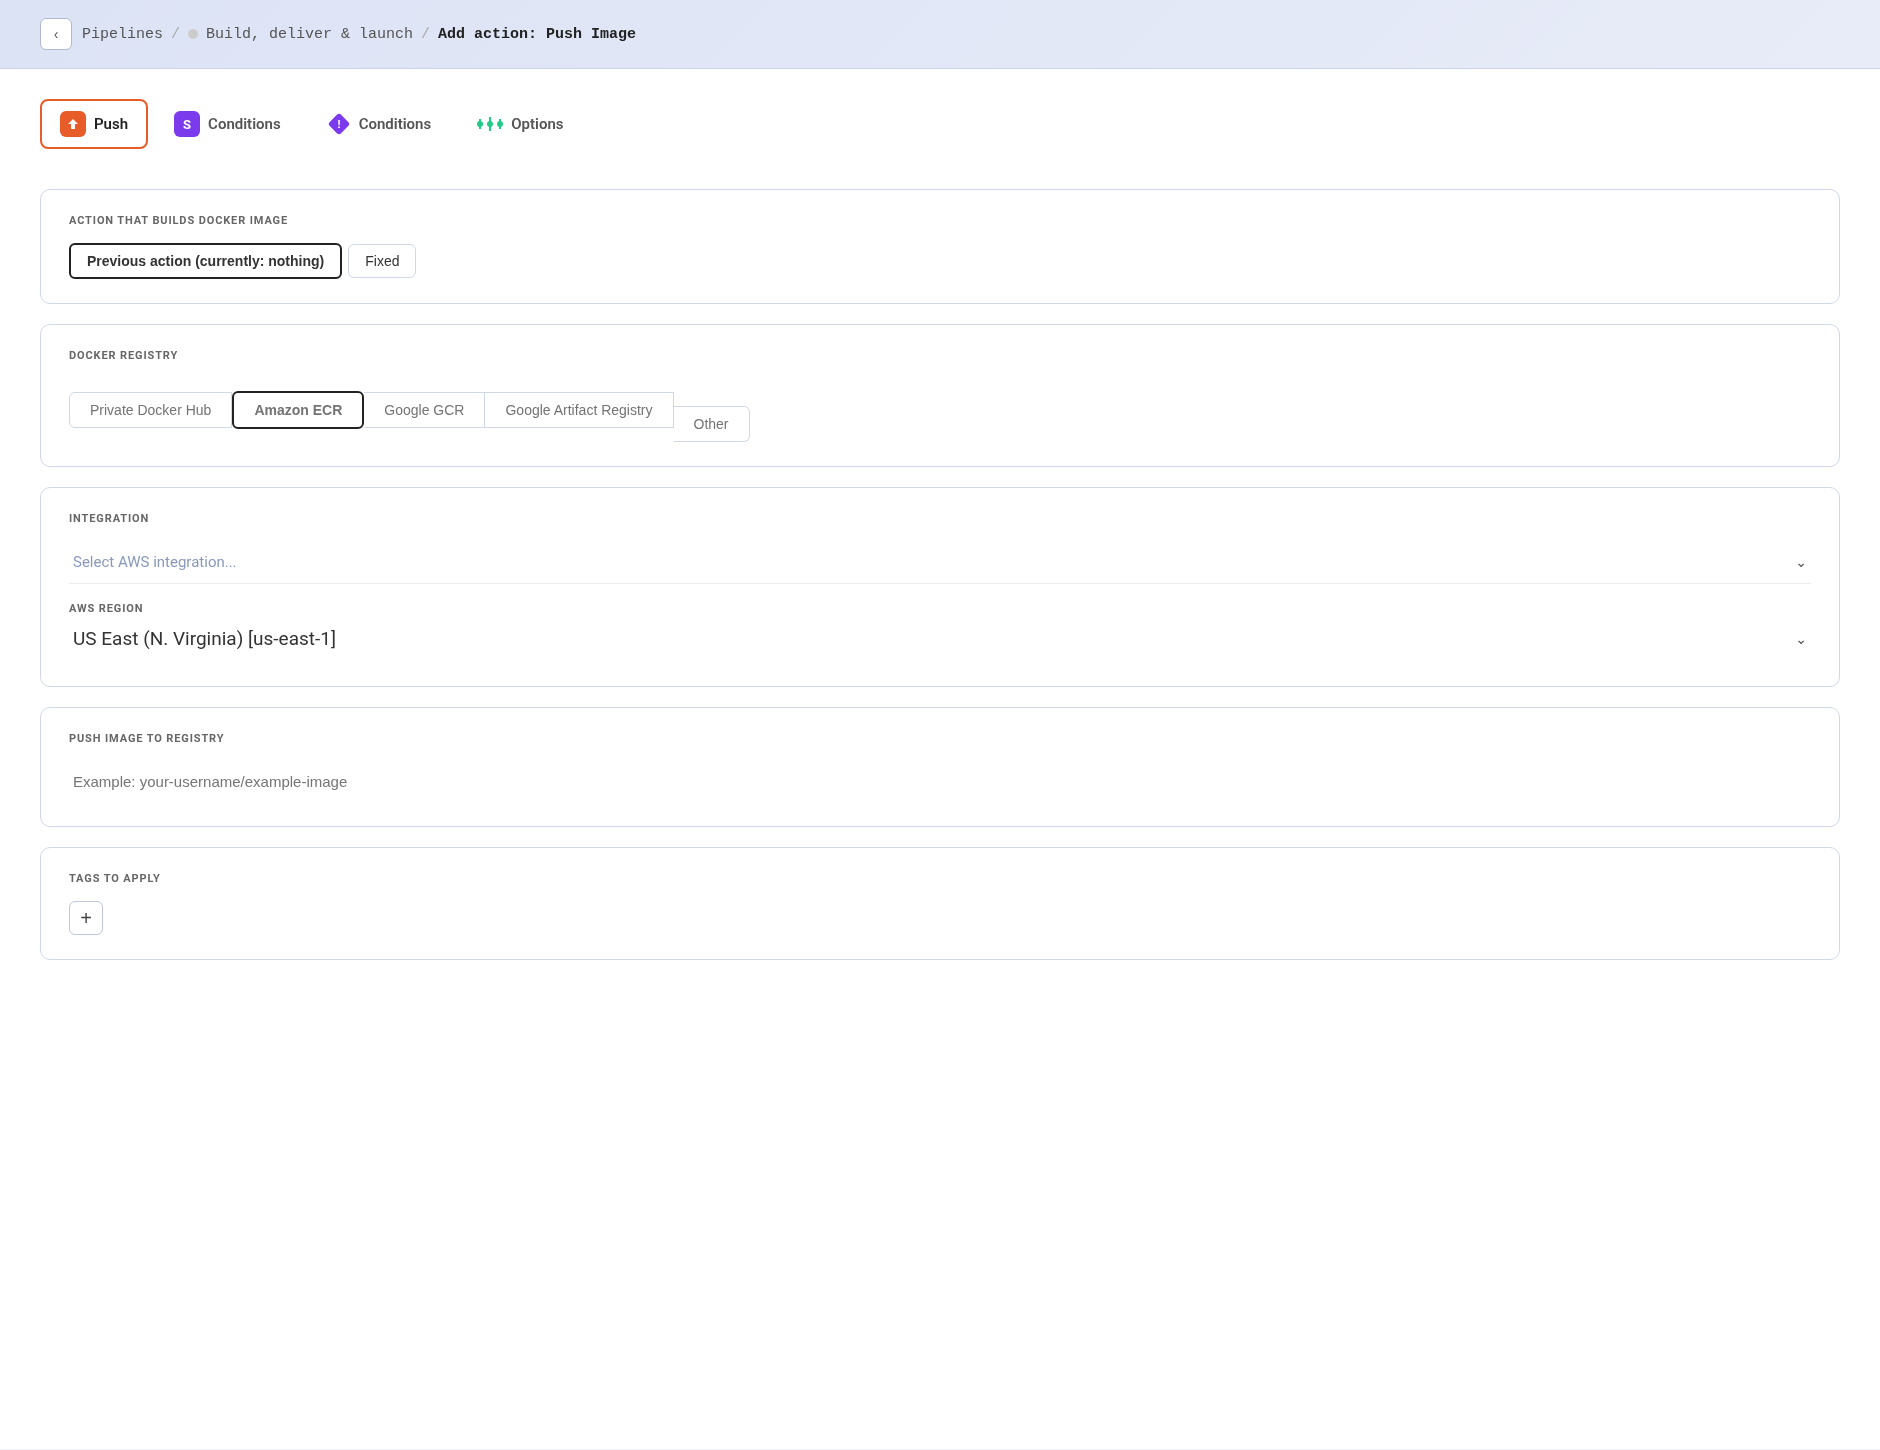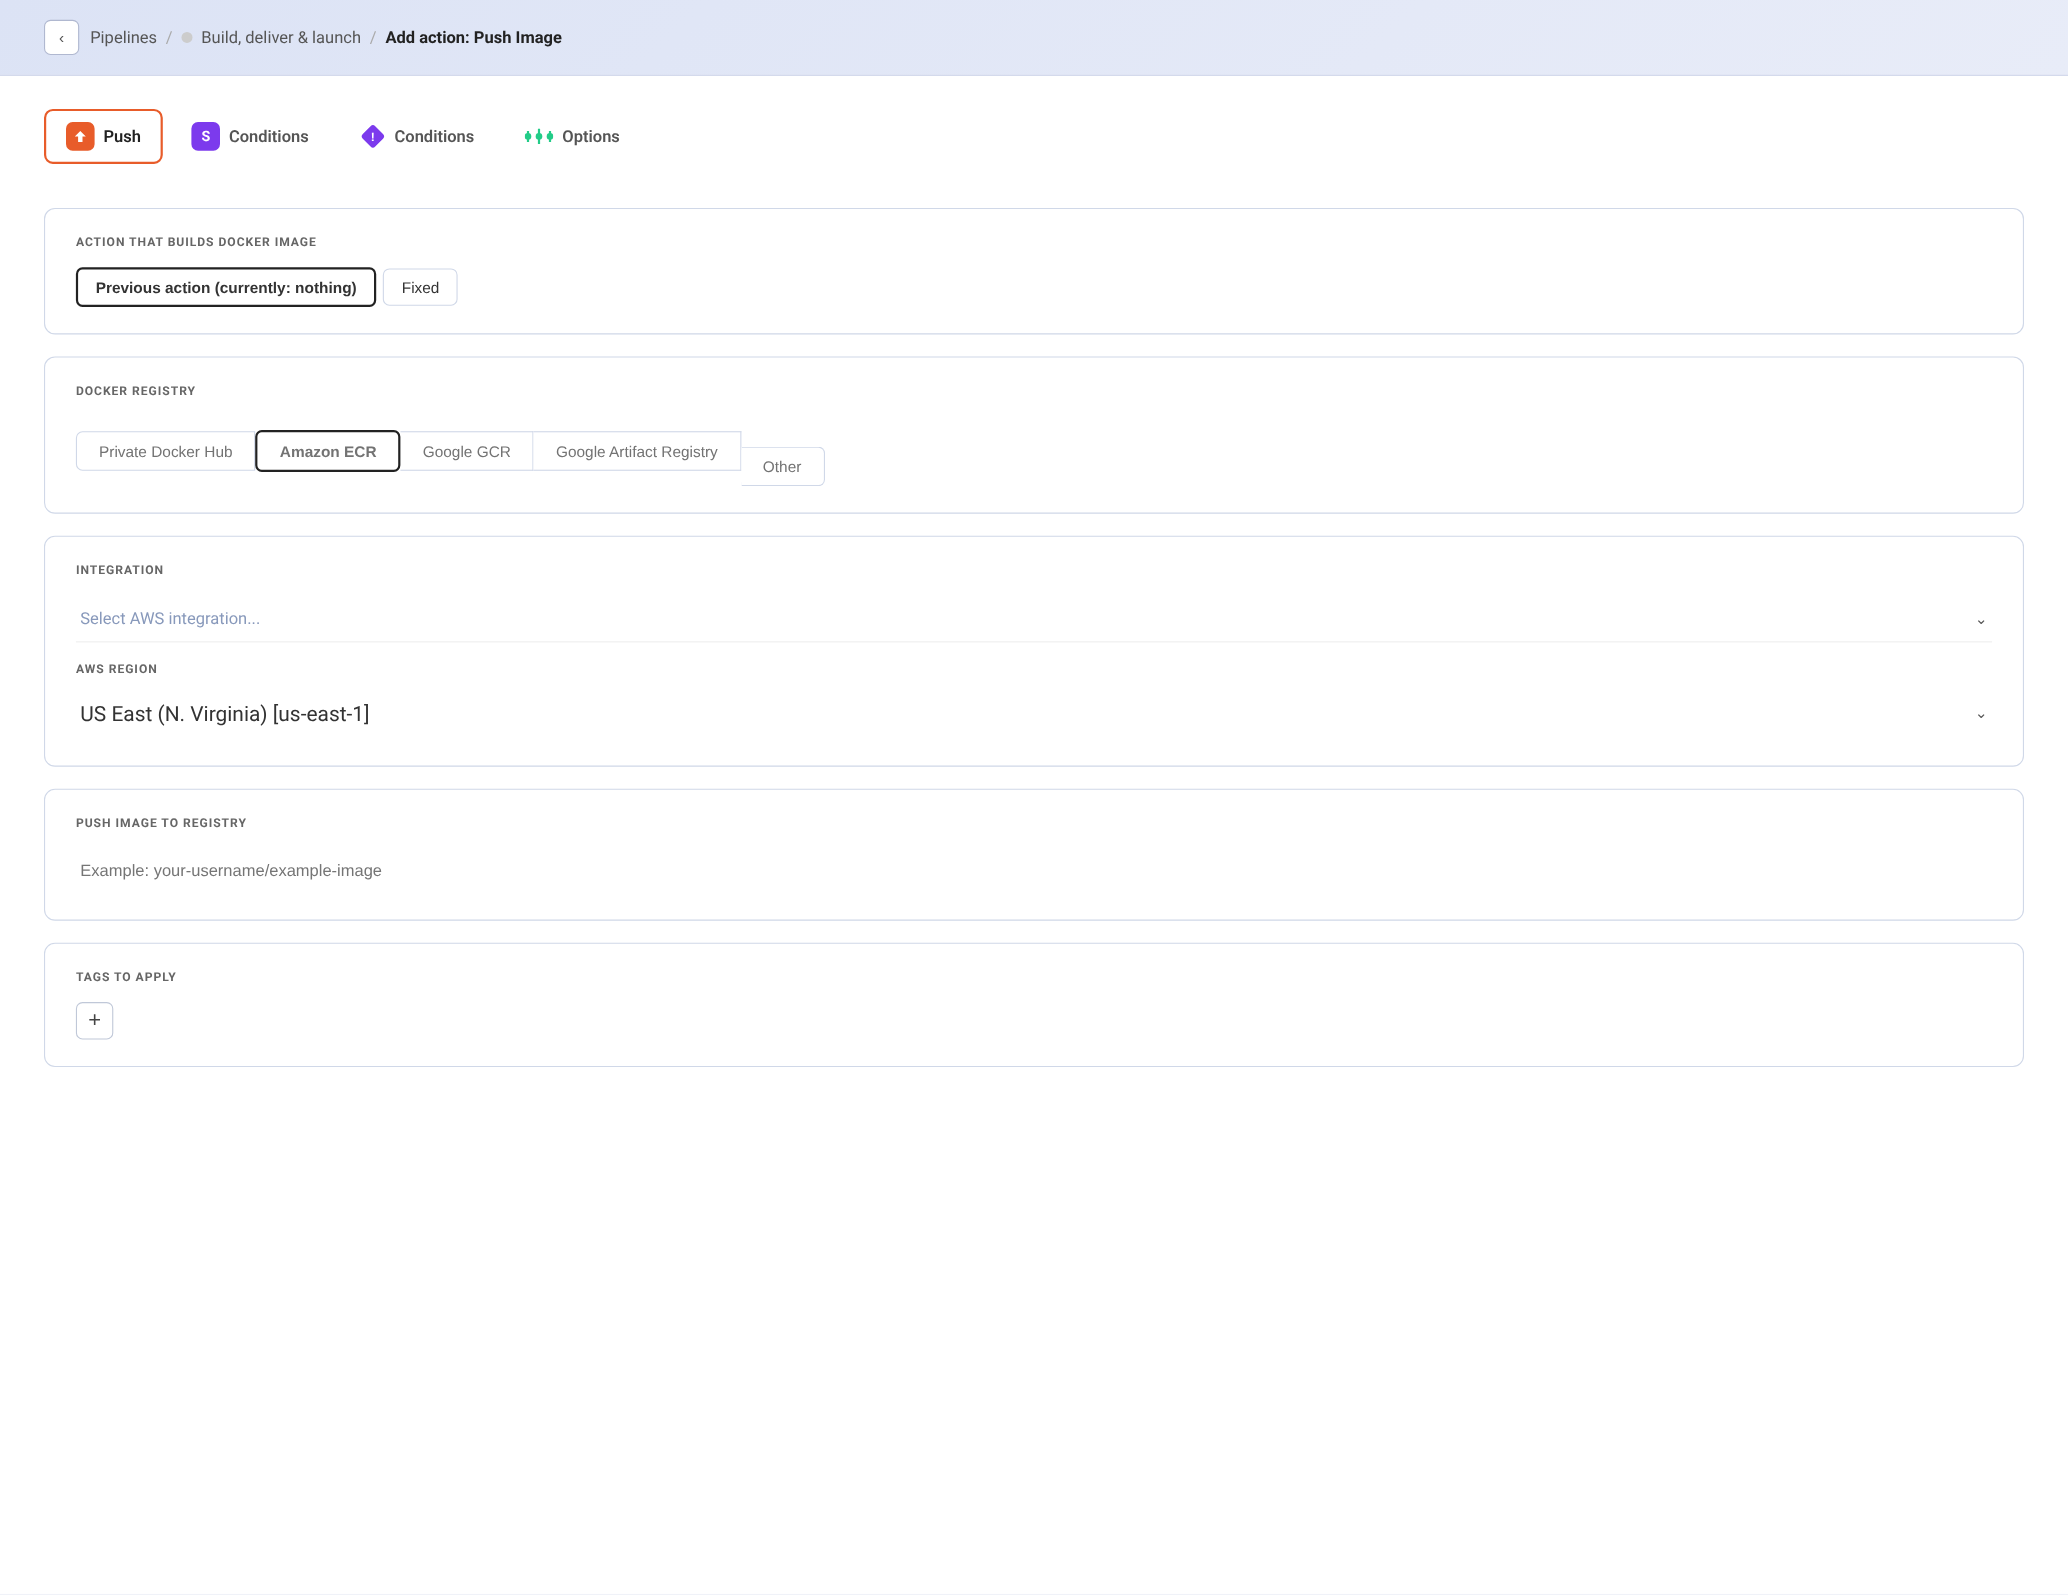--- a/index.html
+++ b/index.html
@@ -26,20 +26,21 @@
       background: white;
       display: flex; align-items: center; justify-content: center;
       cursor: pointer;
       font-size: 14px;
       color: #555;
     }
     .breadcrumb {
       display: flex; align-items: center; gap: 8px;
       font-size: 15px;
       color: #555;
+      font-family: Liberation Mono, monospace;
     }
     .breadcrumb .sep { color: #aaa; }
     .breadcrumb .current { font-weight: 700; color: #222; }
     .breadcrumb .dot {
       width: 10px; height: 10px;
       background: #ccc;
       border-radius: 50%;
       display: inline-block;
     }
 
@@ -168,21 +169,21 @@
     .select-placeholder { color: #8899bb; font-size: 15px; }
     .select-value { color: #333; font-size: 19px; }
     .chevron { color: #555; font-size: 14px; }
 
     .sub-label {
       font-size: 11px;
       font-weight: 700;
       letter-spacing: 0.08em;
       color: #666;
       margin-top: 18px;
-      margin-bottom: 10px;
+      margin-bottom: 0;
       text-transform: uppercase;
     }
 
     
     .text-input {
       width: 100%;
       padding: 12px 4px;
       font-size: 15px;
       color: #8899bb;
       border: none;

